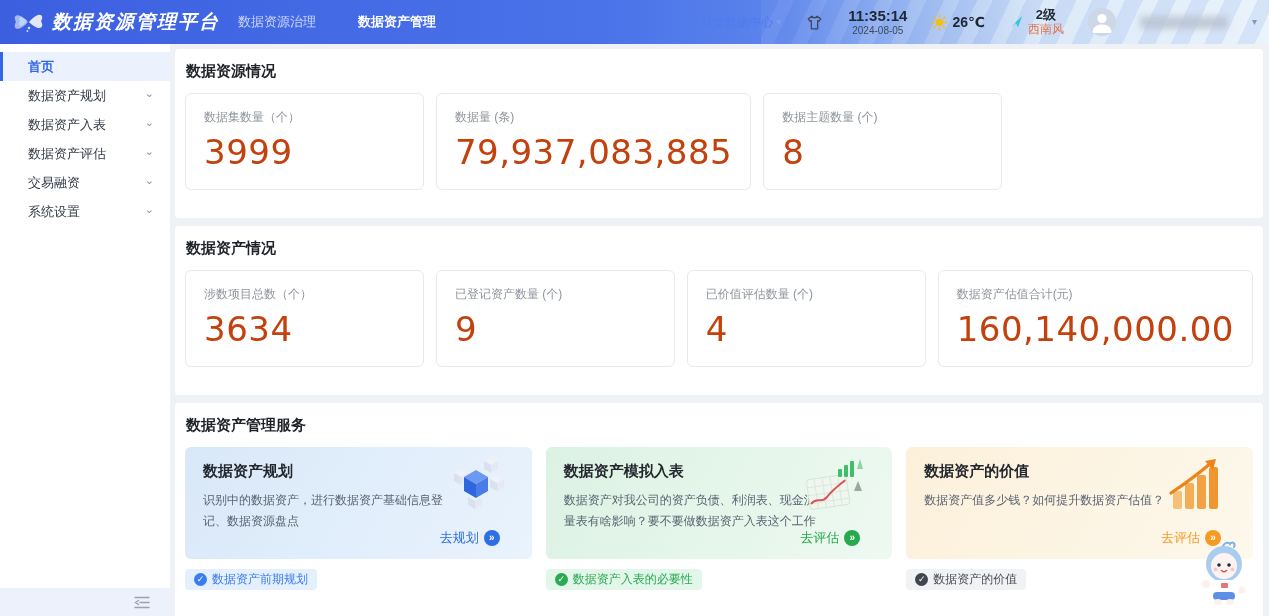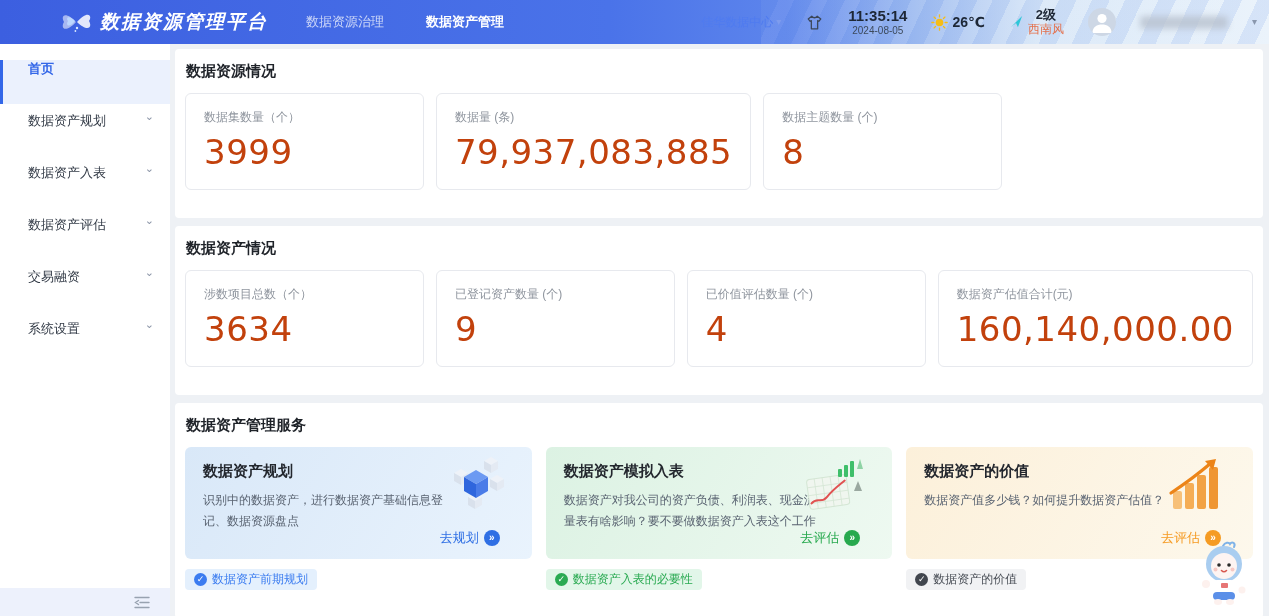--- a/index.html
+++ b/index.html
@@ -3,30 +3,30 @@
 <meta charset="utf-8">
 <style>
   * { margin:0; padding:0; box-sizing:border-box; }
   html,body { width:1269px; height:616px; overflow:hidden; }
   body { font-family:"Liberation Sans","DejaVu Sans",sans-serif; background:#eef1f5; color:#1f2329; }
 
   
   .header {
     position:relative; height:44px; display:flex; align-items:center;
     background:linear-gradient(90deg,#3c5fe0 0%,#4a73e9 48%,#5d85ec 62%,#9cbaf0 72%,#d8e7f7 82%,#e9f2fb 100%);
-    overflow:hidden; z-index:5;padding-left:48px;
+    overflow:hidden; z-index:5;
   }
   .header::after {
     content:""; position:absolute; right:0; top:0; width:40%; height:100%;
     background:repeating-linear-gradient(115deg, rgba(130,165,235,0.18) 0 16px, rgba(255,255,255,0.10) 16px 30px);
     pointer-events:none;
   }
   .logo-area { display:flex; align-items:center; padding-left:14px; gap:8px; }
   .app-title { color:#fff; font-size:19px; font-weight:800; font-style:italic; letter-spacing:2px; white-space:nowrap; }
-  .top-nav { display:flex; gap:42px; margin-left:38px; }
+  .top-nav { display:flex; gap:42px; margin-left:18px; }
   .top-nav a { font-size:13px; color:rgba(255,255,255,0.72); text-decoration:none; cursor:pointer; white-space:nowrap; }
   .top-nav a.active { color:#fff; font-weight:700; }
   .header-right { position:relative; z-index:6; margin-left:auto; display:flex; align-items:center; gap:24px; padding-right:12px; }
   .org-selector { display:flex; align-items:center; gap:3px; font-size:12px; color:#4f7bf0; cursor:pointer; white-space:nowrap; }
   .caret { font-size:10px; color:#8a97ad; line-height:1; }
   .org-selector .caret { color:#7f9ced; }
   .icon-btn { display:flex; align-items:center; cursor:pointer; }
   .time-block { text-align:center; line-height:1.1; }
   .time-main { font-size:15px; font-weight:700; color:#1d2736; }
   .time-date { font-size:10px; color:#3d4a5c; }
@@ -36,21 +36,21 @@
   .wind-text { text-align:center; line-height:1.1; }
   .wind-level { font-size:13px; font-weight:700; color:#1d2736; }
   .wind-dir { font-size:12px; color:#e4704b; }
   .avatar { width:28px; height:28px; border-radius:50%; background:#cdd7e5; display:flex; align-items:center; justify-content:center; cursor:pointer; overflow:hidden; }
   .user-redacted { width:88px; height:13px; border-radius:3px; background:#b9c2cf; filter:blur(3px); opacity:0.8; }
 
   
   .layout { display:flex; height:572px; }
   .sidebar { width:170px; background:#fff; display:flex; flex-direction:column; flex-shrink:0; }
   .menu { padding-top:8px; flex:1; }
-  .menu-item { height:44px; display:flex; padding:0 16px 0 28px; font-size:13px; color:#333b47; cursor:pointer; position:relative;margin-top:8px; }
+  .menu-item { height:29px; display:flex; align-items:center; padding:0 16px 0 28px; font-size:13px; color:#333b47; cursor:pointer; position:relative; }
   .menu-item .chev { margin-left:auto; color:#8a94a6; font-size:11px; transform:translateY(-2px); }
   .menu-item.active { background:#ebf1fd; color:#3367e8; font-weight:600; }
   .menu-item.active::before { content:""; position:absolute; left:0; top:0; bottom:0; width:3px; background:#3367e8; }
   .sidebar-footer { height:28px; background:#edf1fc; display:flex; align-items:center; justify-content:flex-end; padding-right:20px; }
   .collapse-btn { cursor:pointer; display:flex; }
 
   
   .main { flex:1; padding:5px 6px 0 5px; overflow:hidden; position:relative; }
   .panel { background:#fff; border-radius:4px; padding:13px 10px 28px 10px; margin-bottom:8px; }
   .panel-title { font-size:15px; font-weight:600; color:#1f2329; margin-bottom:12px; padding-left:1px; }

